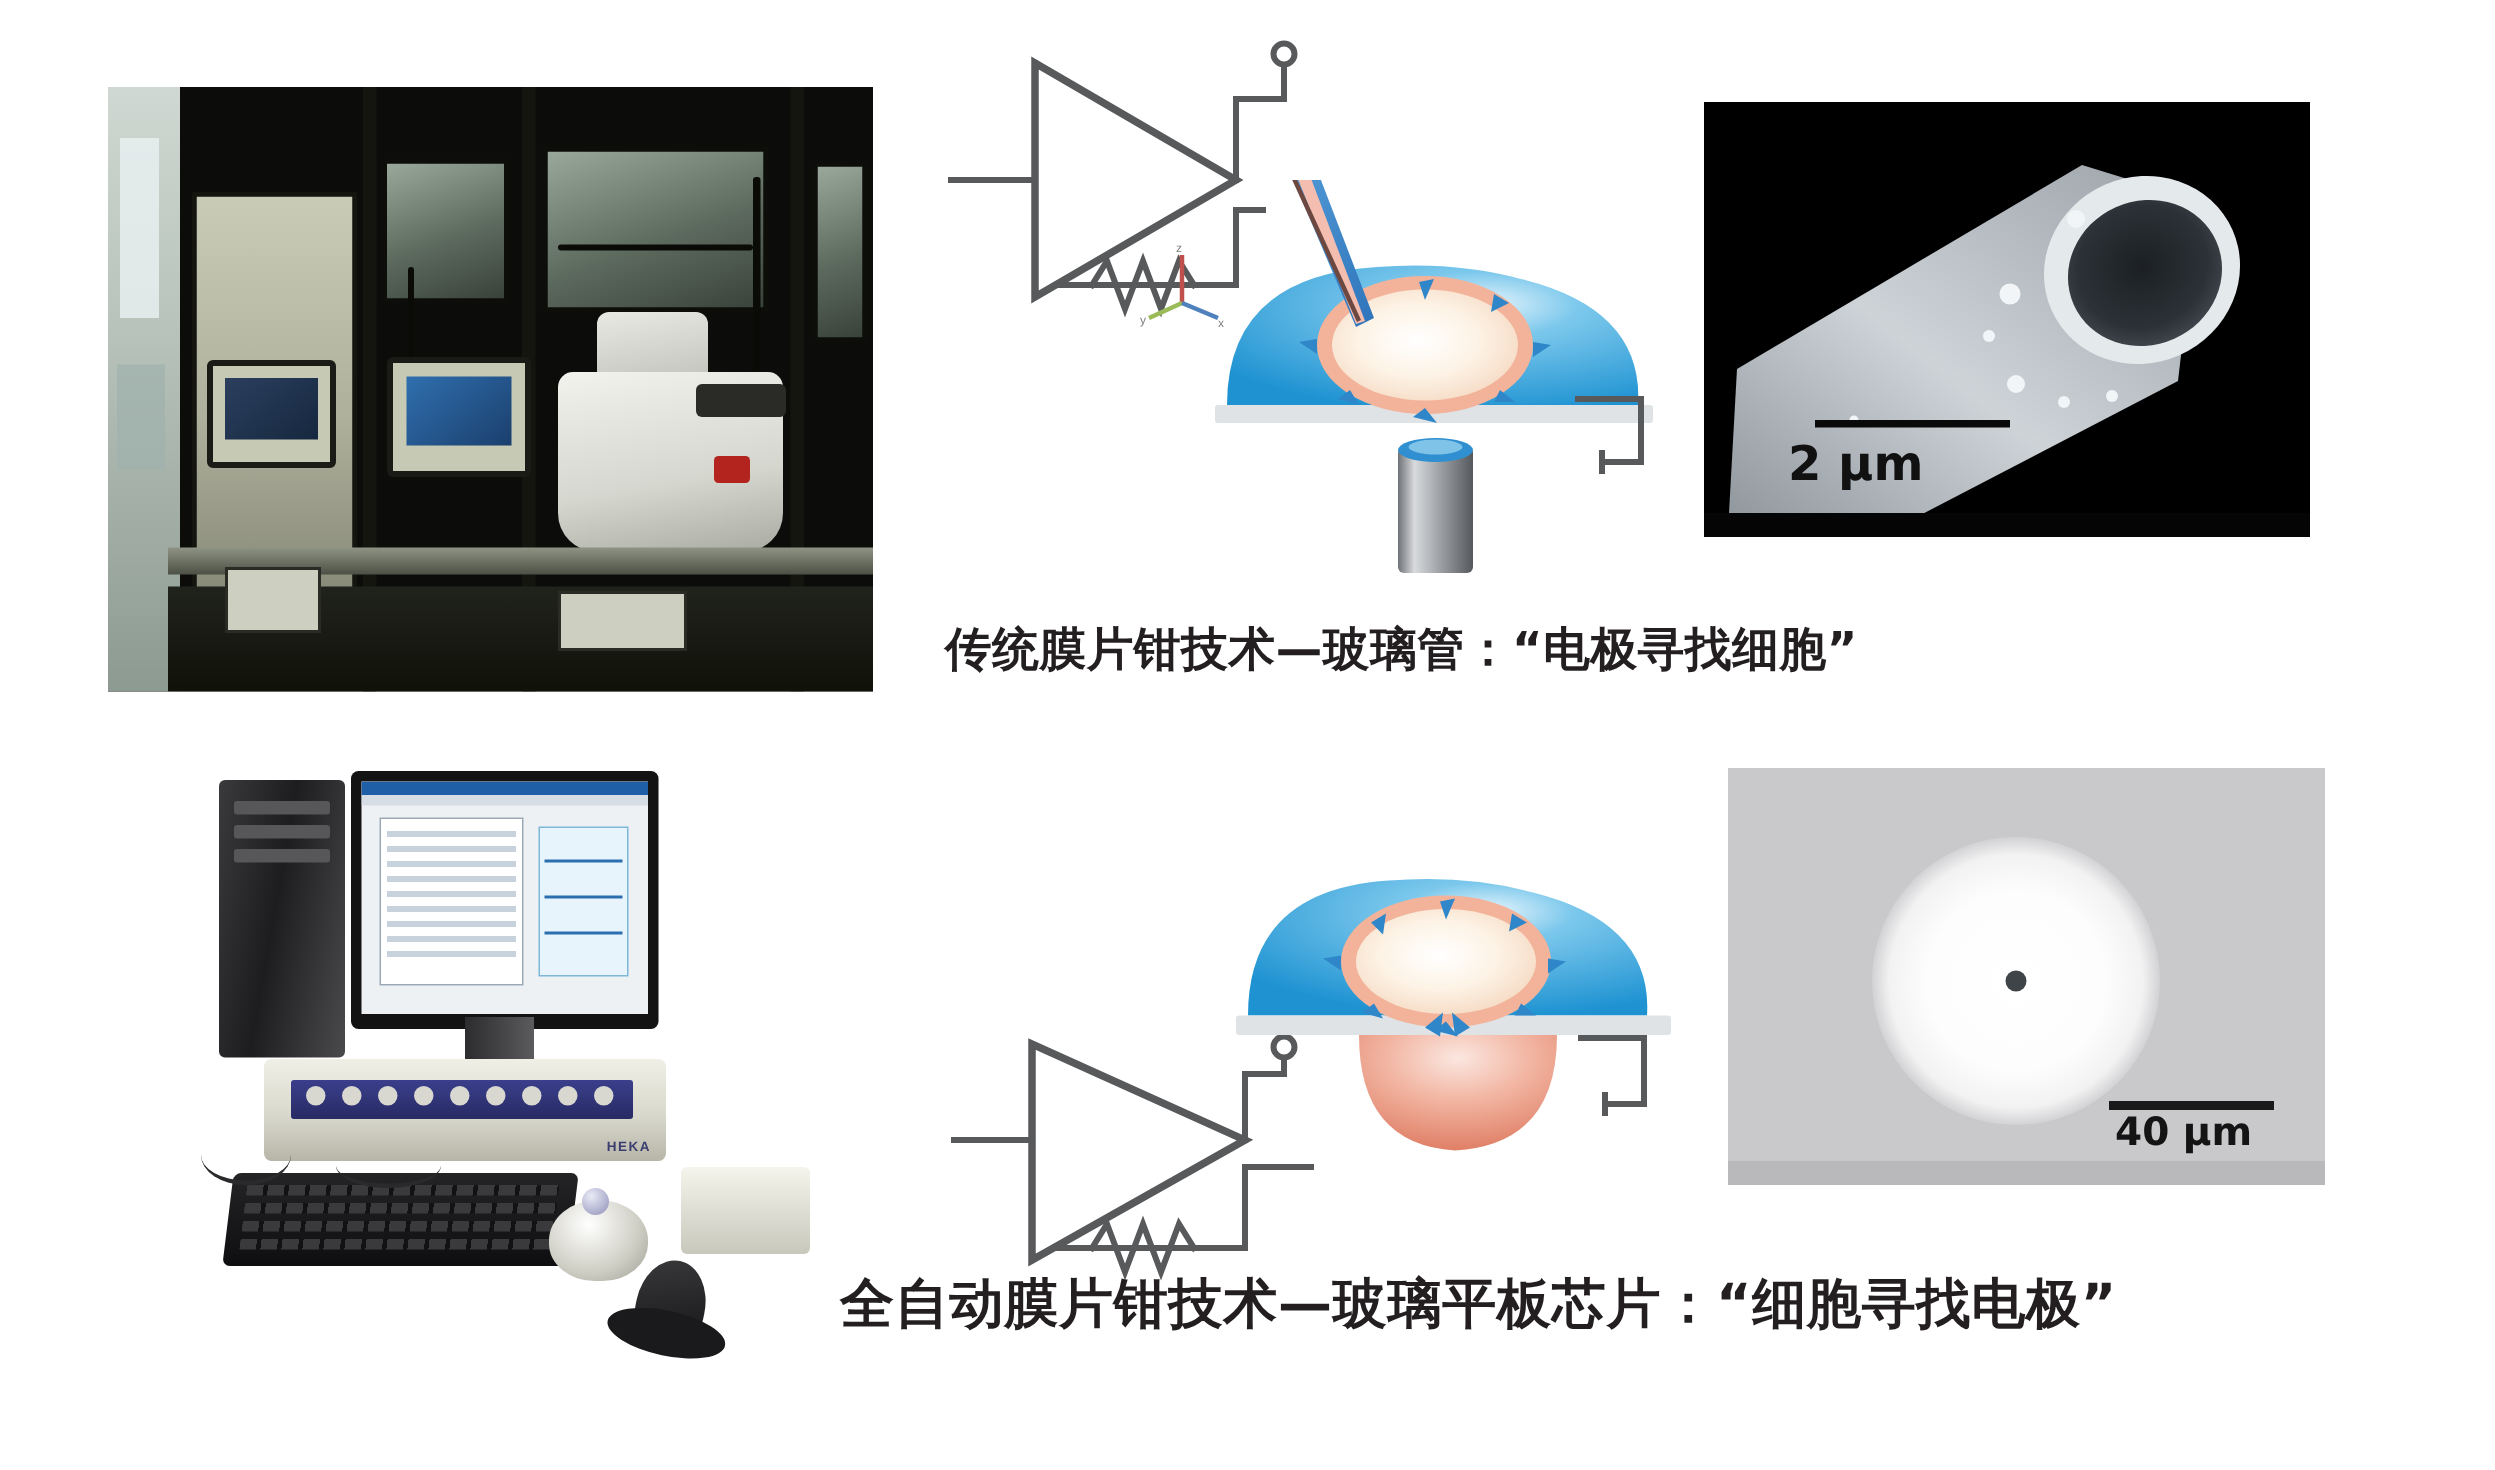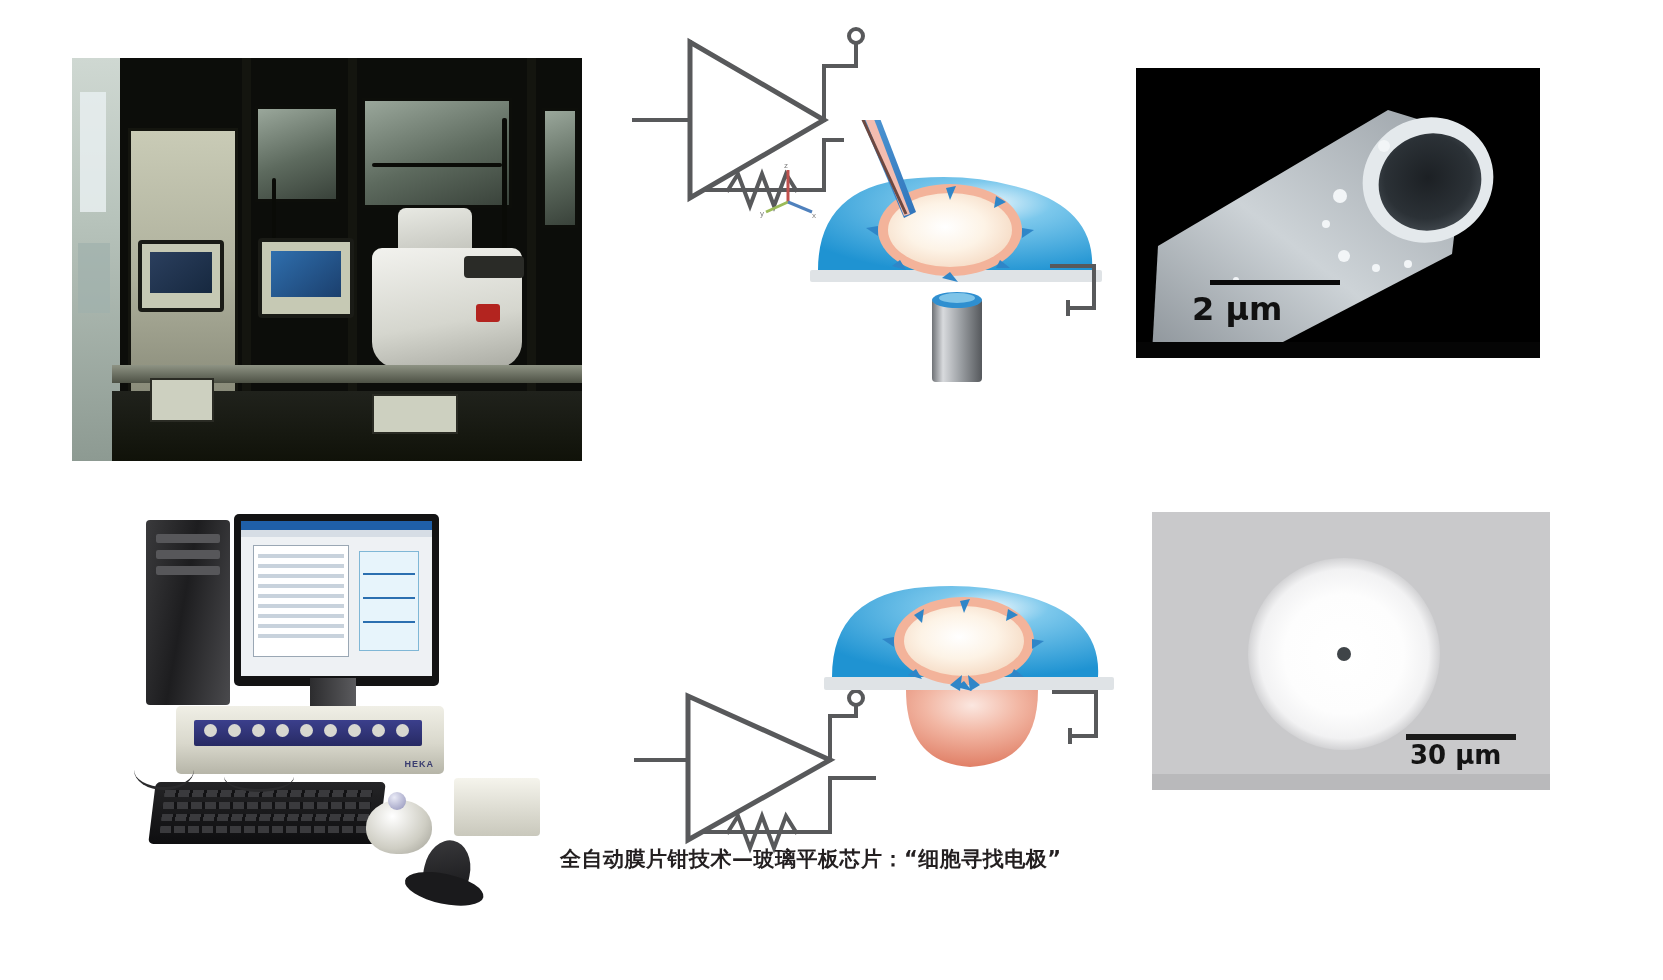--- a/index.html
+++ b/index.html
@@ -17,21 +17,21 @@
   
   .caption {
     position: absolute;
     font-family: "DejaVu Sans", "Liberation Sans", sans-serif;
     font-weight: bold;
     color: #231f20;
     white-space: nowrap;
     letter-spacing: 0.5px;
   }
   #caption-top   { left: 630px; top: 412px; font-size: 31px; }
-  #caption-bottom{ left: 560px; top: 845px; font-size: 21px; }
+  #caption-bottom{ left: 560px; top: 845px; font-size: 36px; }
 
   
   .rig-photo {
     left: 72px; top: 58px; width: 510px; height: 403px;
     background:#0c0d0a;
     overflow:hidden;
   }
   .rig-photo .wall-left {
     position:absolute; left:0; top:0; width:48px; height:100%;
     background: linear-gradient(180deg,#cfd8d2 0%,#b7c3bb 40%,#8d9a92 100%);
@@ -397,20 +397,21 @@
         <circle cx="272" cy="196" r="4"></circle>
         <circle cx="248" cy="78" r="6"></circle>
       </g>
 
       <rect x="74" y="212" width="130" height="5" fill="#0a0a0a"></rect>
     </svg>
     <div class="scalelabel" style="left:56px; top:222px; font-size:32px; color:#111;">2 μm</div>
     <div class="sem-strip"></div>
   </div>
 
+  <div class="caption" id="caption-top">传统膜片钳技术—玻璃管：“电极寻找细胞”</div>
 
   <div class="panel pc-photo">
     <div class="pc-tower">
       <div class="bay" style="top:14px;"></div>
       <div class="bay" style="top:30px;"></div>
       <div class="bay" style="top:46px;"></div>
     </div>
 
     <div class="pc-monitor">
       <div class="pc-screen">
@@ -547,19 +548,19 @@
           <stop offset="62%" stop-color="#fdfdfd"></stop>
           <stop offset="88%" stop-color="#f2f2f3"></stop>
           <stop offset="100%" stop-color="#d2d2d4"></stop>
         </radialGradient>
       </defs>
       <rect width="398" height="278" fill="#c9c9cb"></rect>
       <circle cx="192" cy="142" r="96" fill="url(#apertureGlow)"></circle>
       <circle cx="192" cy="142" r="7" fill="#3f4448"></circle>
       <rect x="254" y="222" width="110" height="6" fill="#1a1a1a"></rect>
     </svg>
-    <div class="scalelabel" style="left:258px; top:228px; font-size:26px; color:#141414;">30 μm</div>
+    <div class="scalelabel" style="left:258px; top:228px; font-size:26px; color:#141414;">40 μm</div>
     <div class="sem-strip light"></div>
   </div>
 
   <div class="caption" id="caption-bottom">全自动膜片钳技术—玻璃平板芯片：“细胞寻找电极”</div>
 
 </div>
 
 </body></html>

